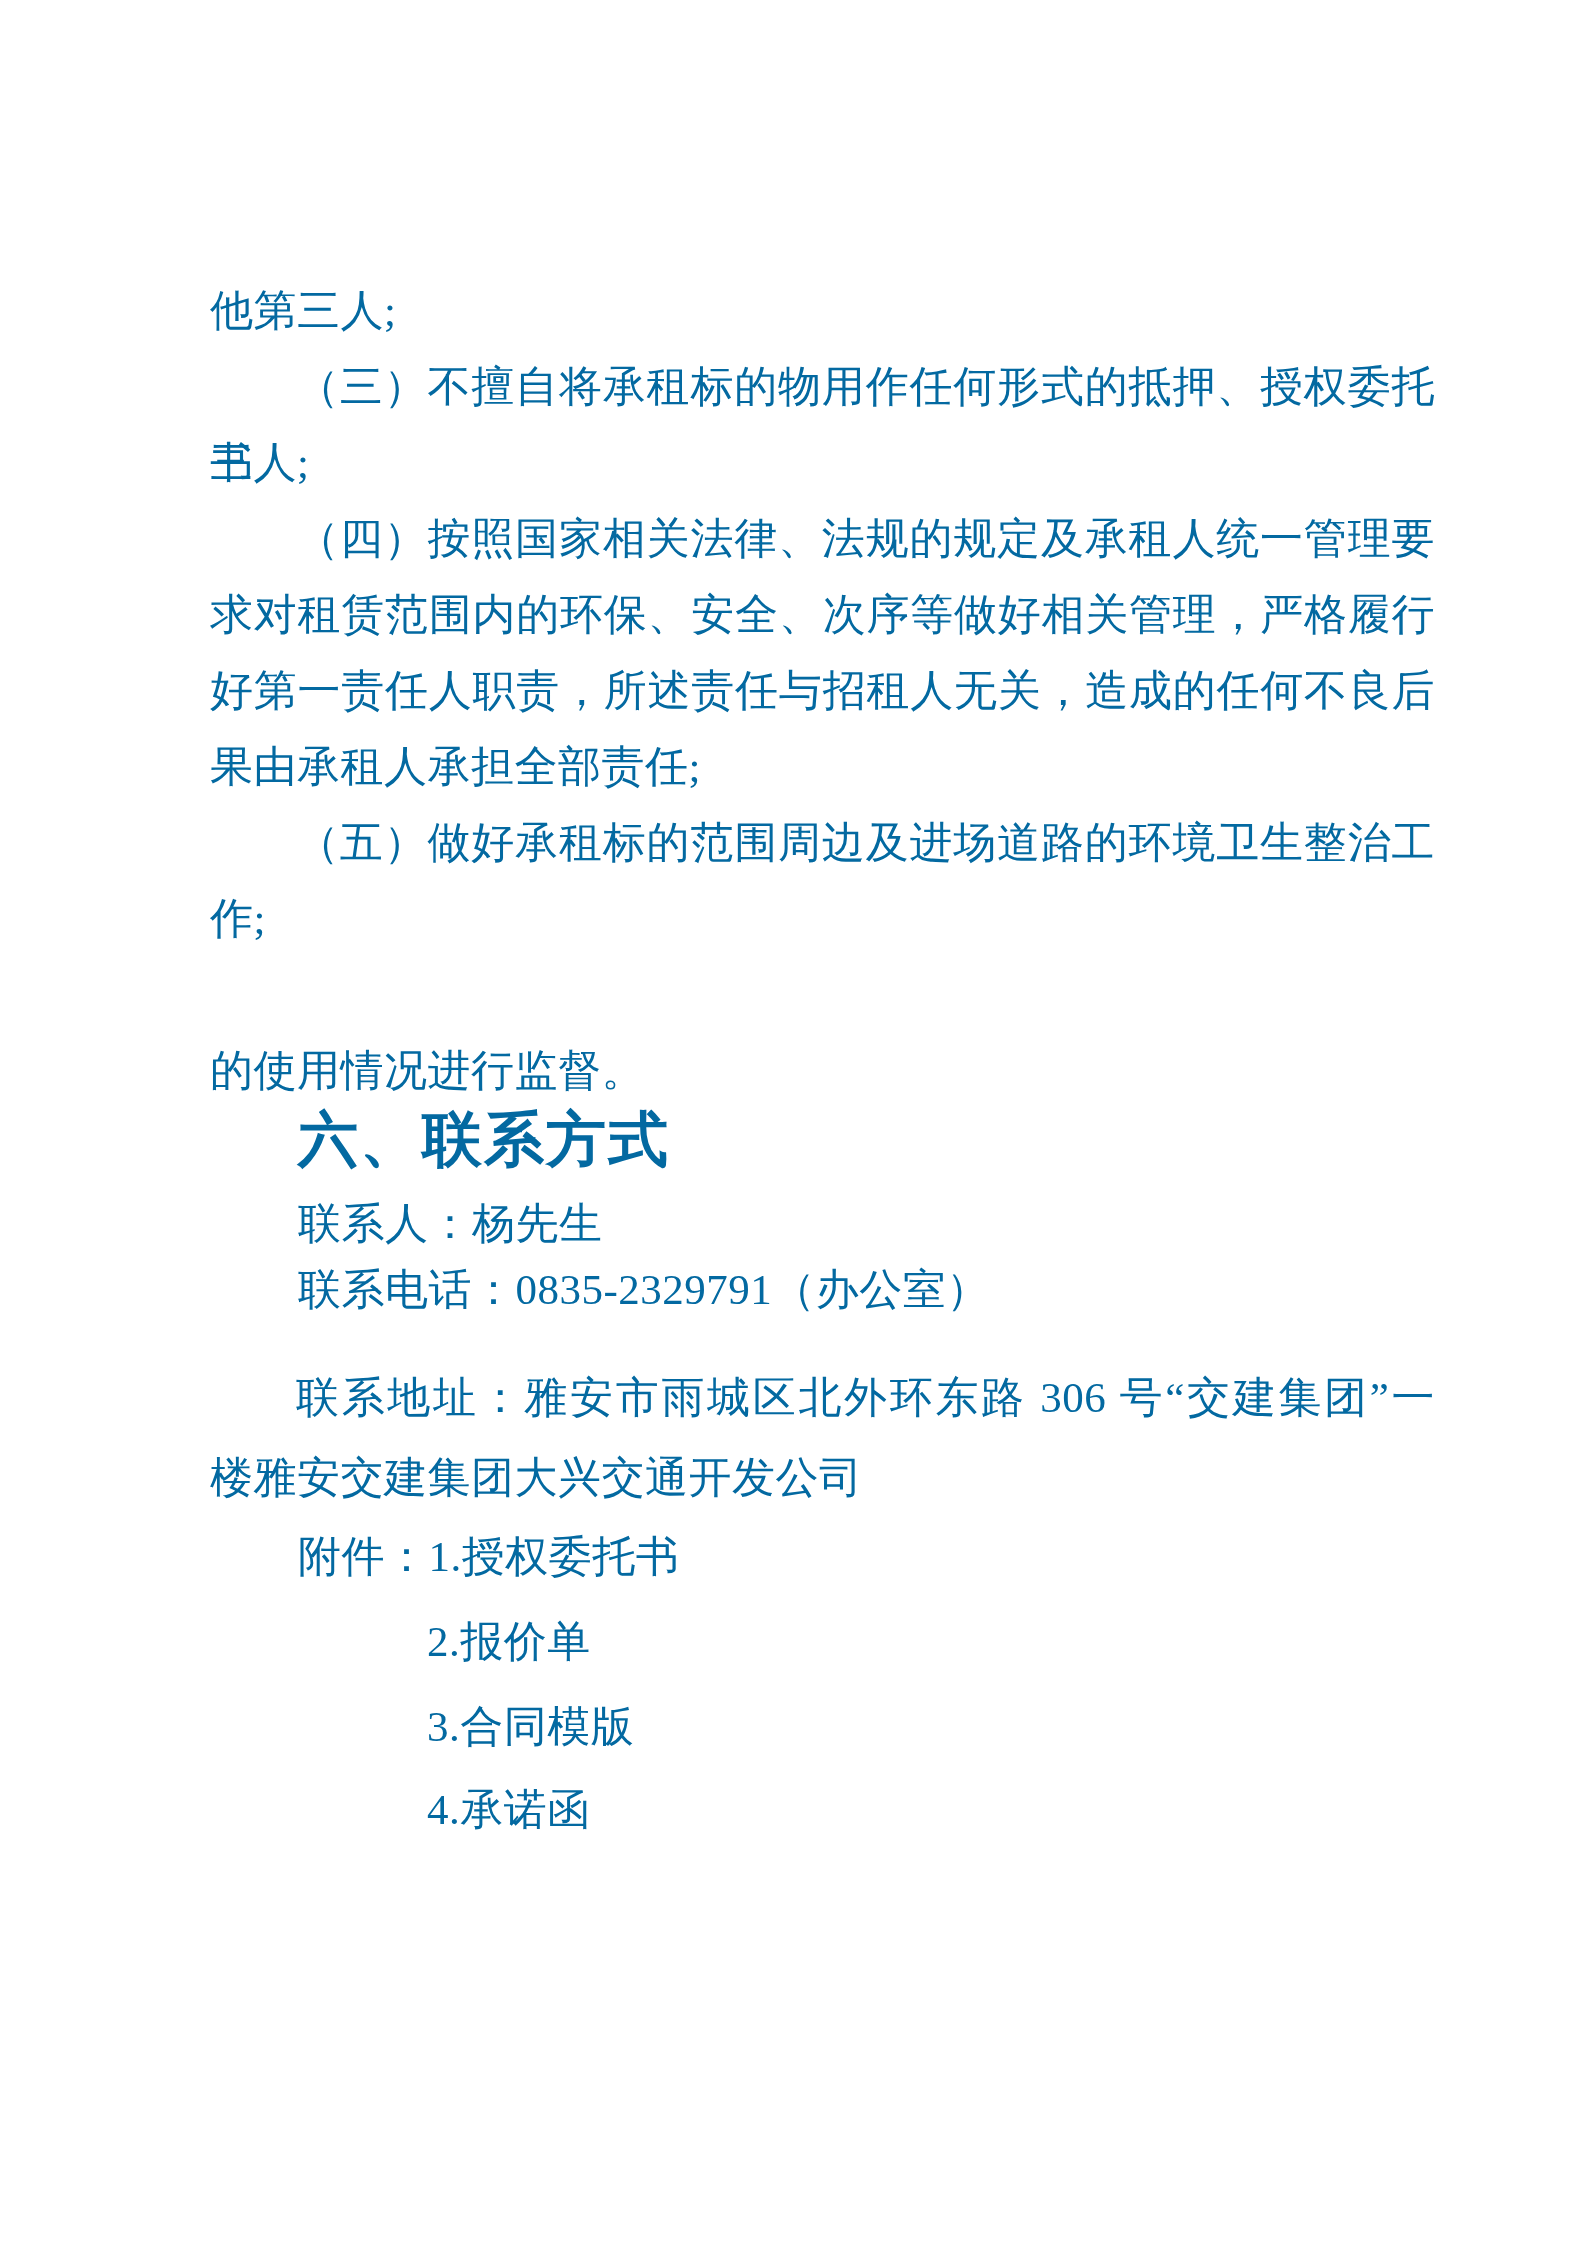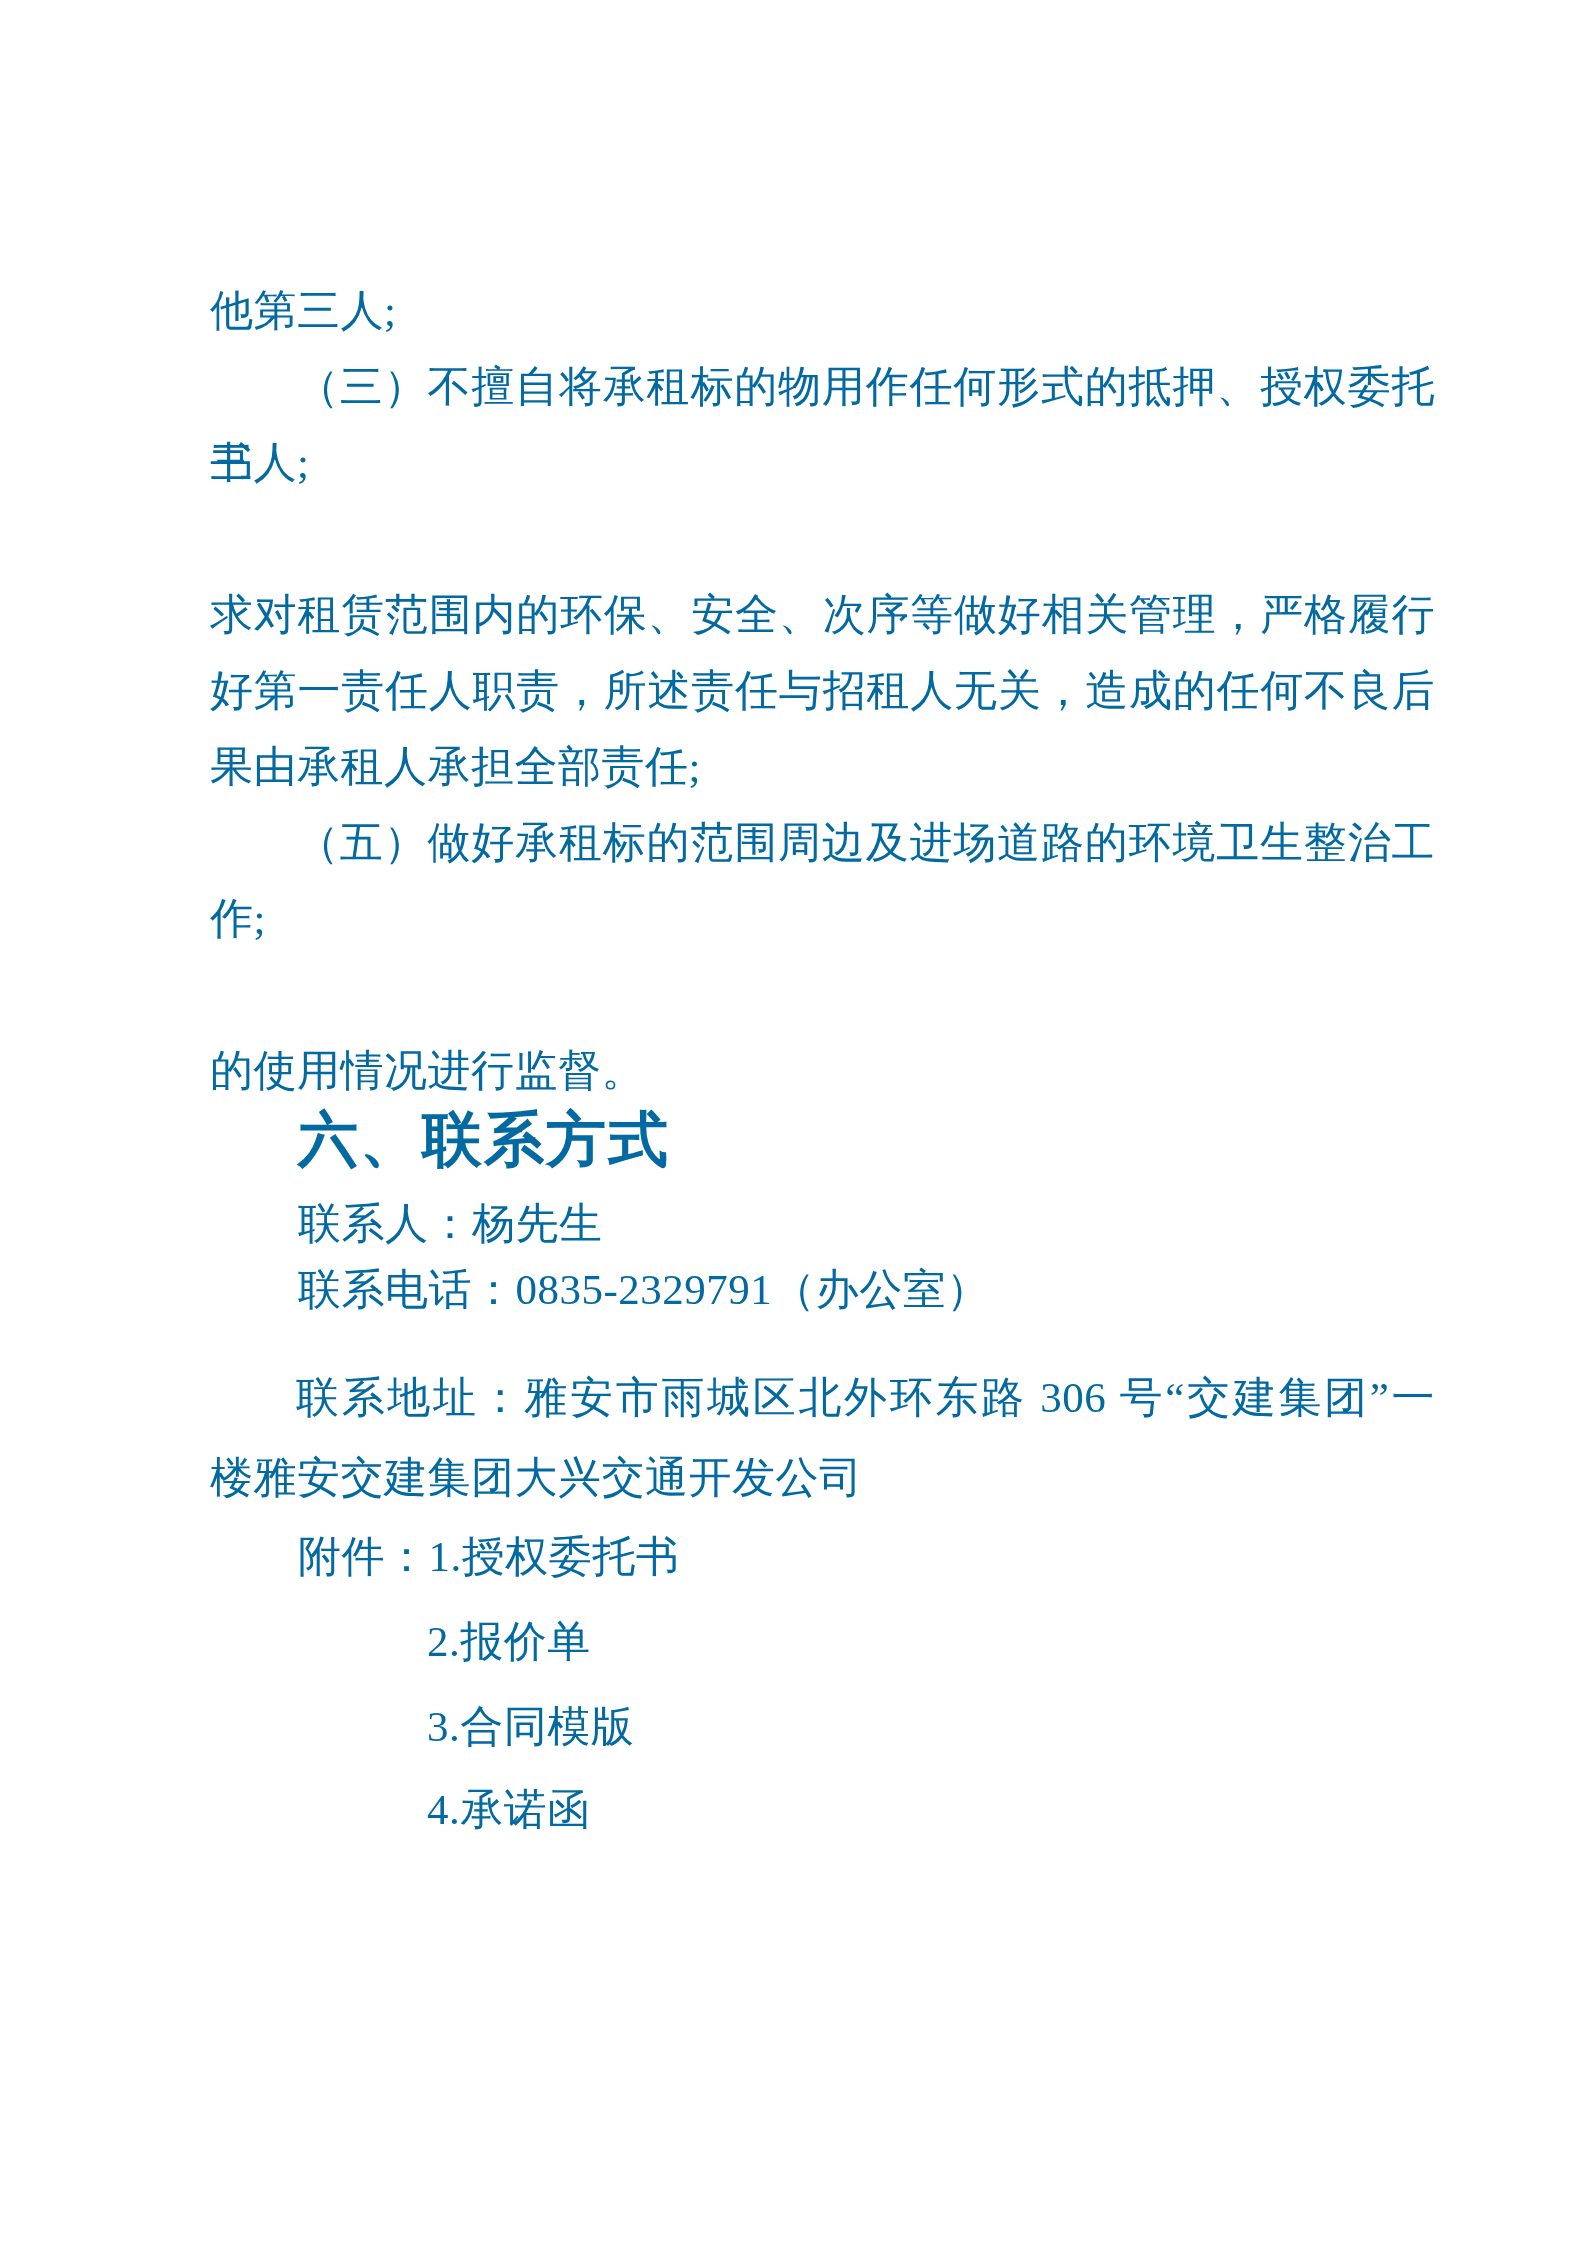--- a/index.html
+++ b/index.html
@@ -42,20 +42,21 @@
   }
 </style>
 </head>
 <body>
 
 <div class="page">
 
   <div class="line" style="top:273px">他第三人;</div>
   <div class="line jfull ind" style="top:349px">（三）不擅自将承租标的物用作任何形式的抵押、授权委托书</div>
   <div class="line" style="top:425px">三人;</div>
+  <div class="line jfull ind" style="top:501px">（四）按照国家相关法律、法规的规定及承租人统一管理要</div>
   <div class="line jfull" style="top:577px">求对租赁范围内的环保、安全、次序等做好相关管理，严格履行</div>
   <div class="line jfull" style="top:653px">好第一责任人职责，所述责任与招租人无关，造成的任何不良后</div>
   <div class="line" style="top:729px">果由承租人承担全部责任;</div>
   <div class="line jfull ind" style="top:805px">（五）做好承租标的范围周边及进场道路的环境卫生整治工</div>
   <div class="line" style="top:881px">作;</div>
   <div class="line" style="top:1033px">的使用情况进行监督。</div>
 
   <div class="line heading" style="top:1102px">六、联系方式</div>
 
   <div class="line at2" style="top:1186px">联系人：杨先生</div>

